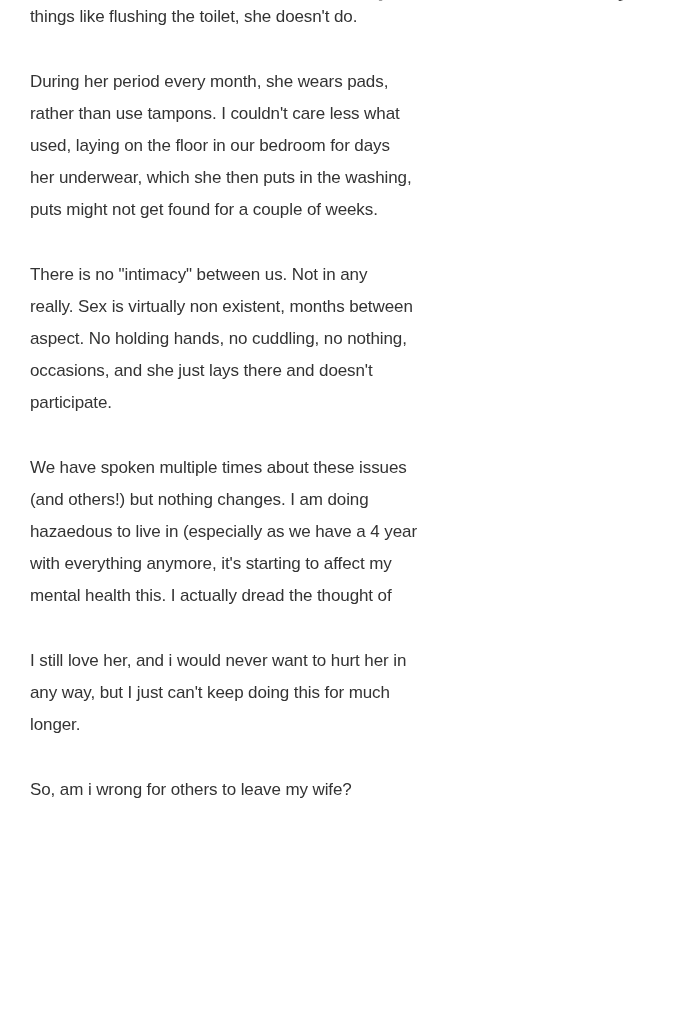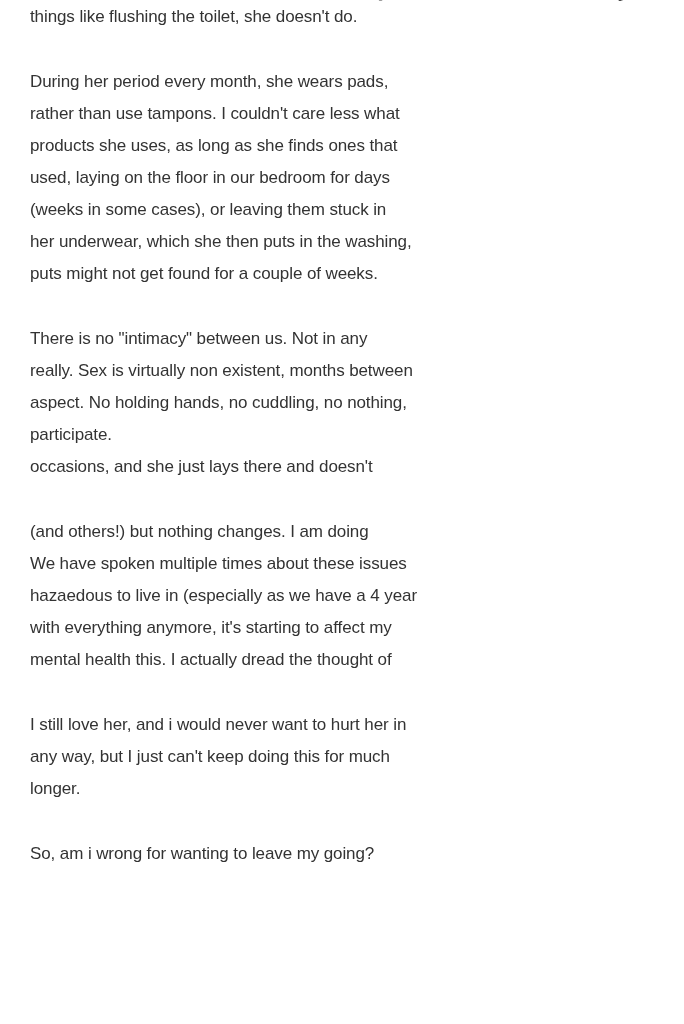--- a/index.html
+++ b/index.html
@@ -65,47 +65,45 @@
 
   <main class="content">
 
     <p class="para">
       <span class="line">things like flushing the toilet, she doesn't do.</span>
     </p>
 
     <p class="para">
       <span class="line">During her period every month, she wears pads,</span>
       <span class="line">rather than use tampons. I couldn't care less what</span>
-      <span class="line">products she uses, as long as she finds ones that</span>
       <span class="line">used, laying on the floor in our bedroom for days</span>
-      <span class="line">(weeks in some cases), or leaving them stuck in</span>
       <span class="line">her underwear, which she then puts in the washing,</span>
       <span class="line">puts might not get found for a couple of weeks.</span>
     </p>
 
     <p class="para">
       <span class="line">There is no "intimacy" between us. Not in any</span>
       <span class="line">really. Sex is virtually non existent, months between</span>
       <span class="line">aspect. No holding hands, no cuddling, no nothing,</span>
+      <span class="line">occasions, and she just lays there and doesn't</span>
       <span class="line">participate.</span>
-      <span class="line">occasions, and she just lays there and doesn't</span>
     </p>
 
     <p class="para">
+      <span class="line">We have spoken multiple times about these issues</span>
       <span class="line">(and others!) but nothing changes. I am doing</span>
-      <span class="line">We have spoken multiple times about these issues</span>
       <span class="line">hazaedous to live in (especially as we have a 4 year</span>
       <span class="line">with everything anymore, it's starting to affect my</span>
       <span class="line">mental health this. I actually dread the thought of</span>
     </p>
 
     <p class="para">
       <span class="line">I still love her, and i would never want to hurt her in</span>
       <span class="line">any way, but I just can't keep doing this for much</span>
       <span class="line">longer.</span>
     </p>
 
     <p class="para">
-      <span class="line">So, am i wrong for wanting to leave my going?</span>
+      <span class="line">So, am i wrong for others to leave my wife?</span>
     </p>
 
   </main>
 </div>
 
 </body></html>

